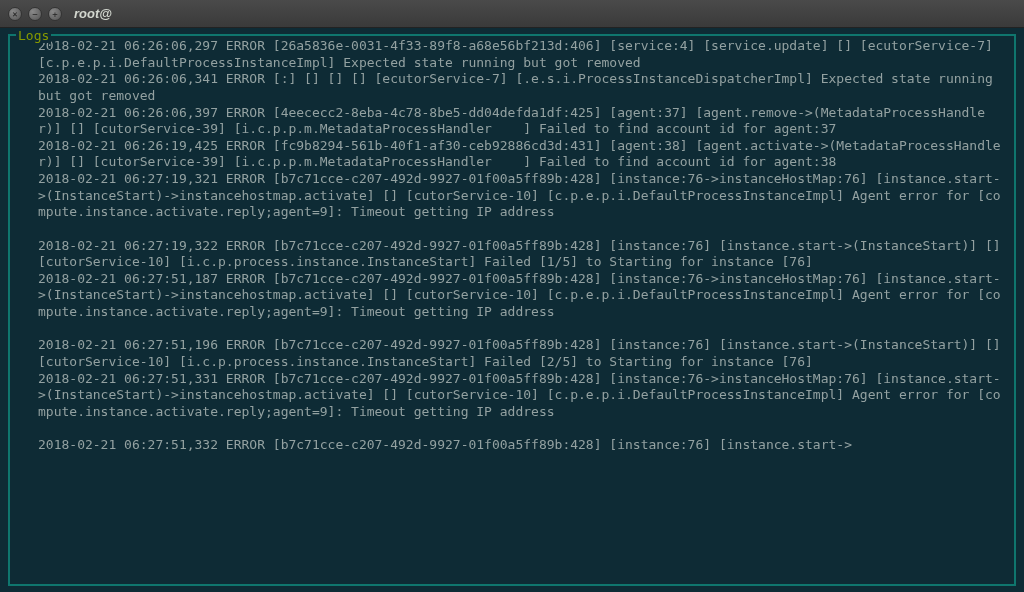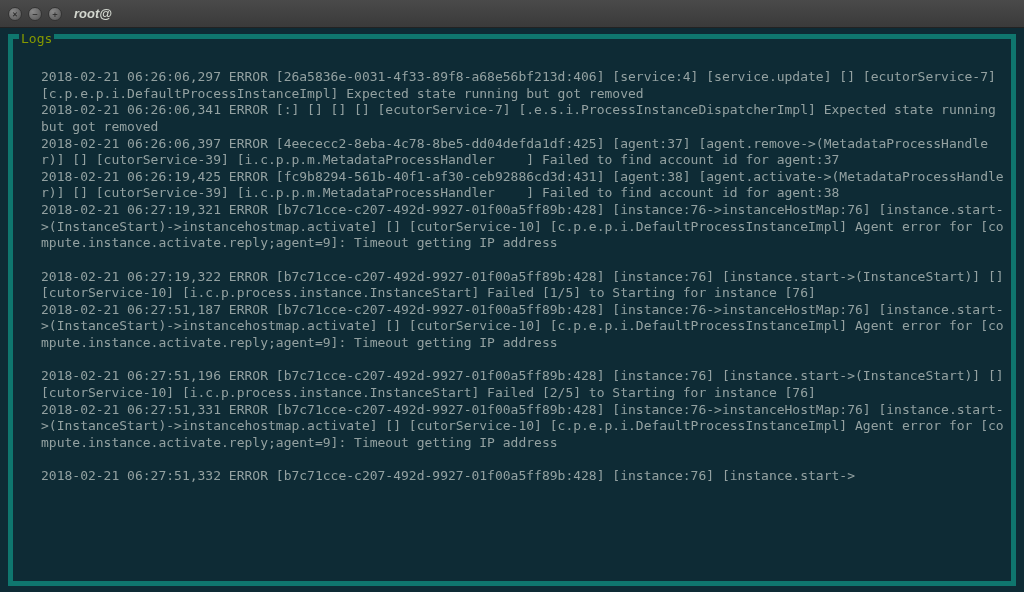--- a/index.html
+++ b/index.html
@@ -48,23 +48,23 @@
       font-style: italic;
     }
     .terminal-area {
       height: calc(100% - 28px);
       background: #0e2b35;
       padding: 6px 8px;
       position: relative;
     }
     .logs-panel {
       position: relative;
-      border: 5px solid #0f766e;
+      border: 2px solid #0f766e;
       height: 100%;
-      padding: 30px 6px 6px 6px;
+      padding: 2px 6px 6px 6px;
     }
     .logs-label {
       position: absolute;
       top: -8px;
       left: 6px;
       background: #0e2b35;
       color: #859900;
       font-size: 13px;
       padding: 0 2px;
       font-family: 'DejaVu Sans Mono', monospace;

